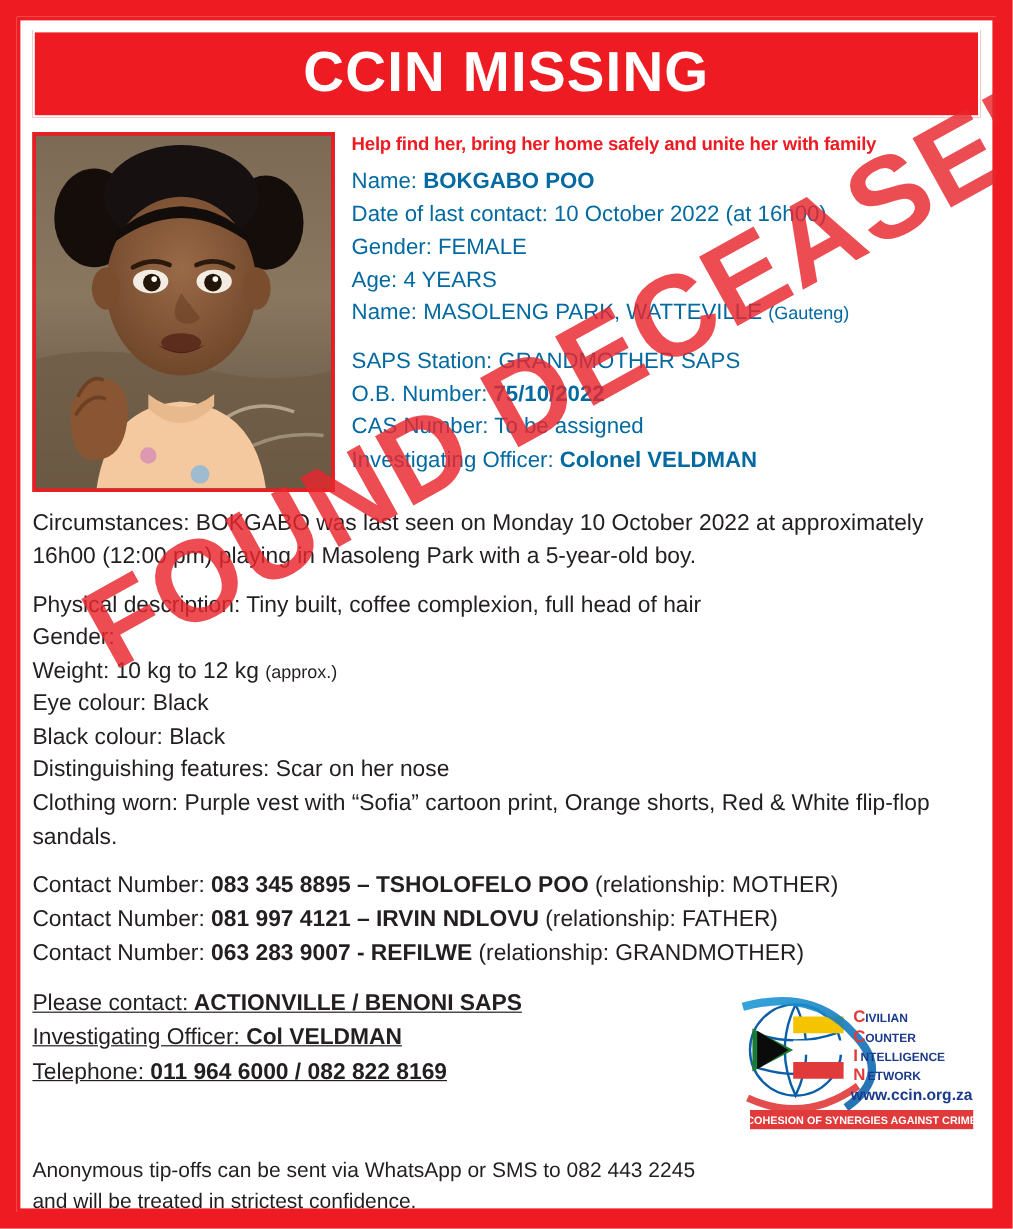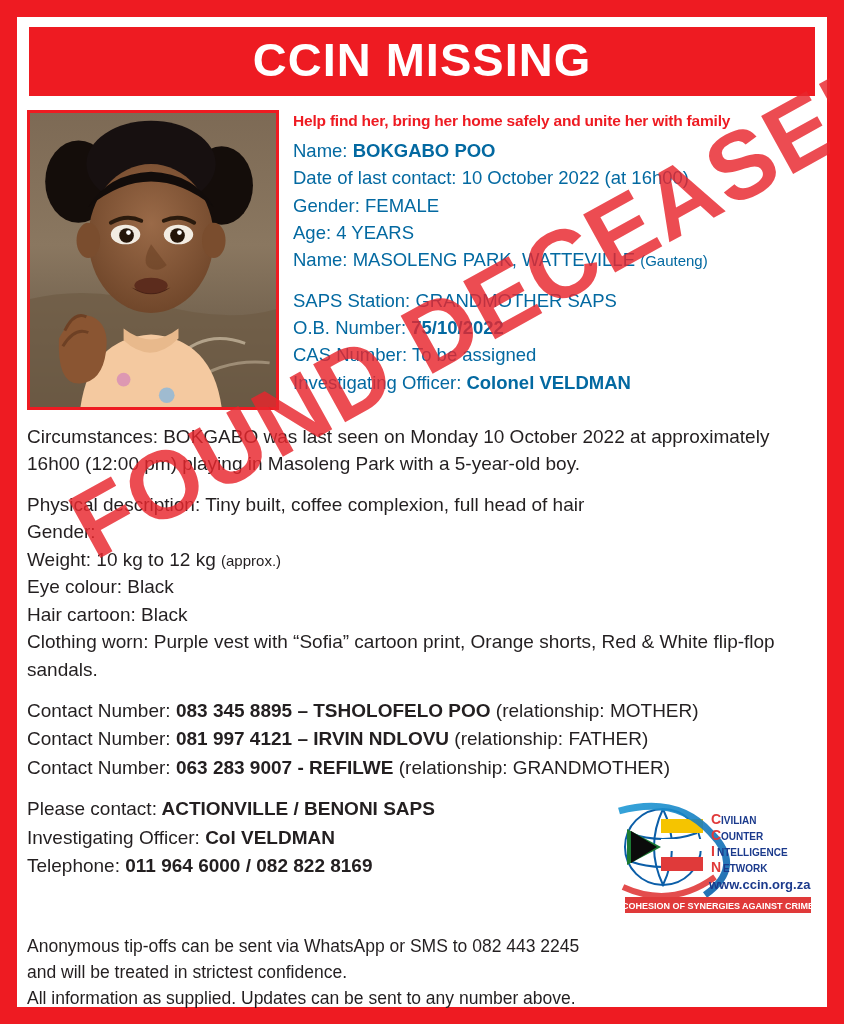--- a/index.html
+++ b/index.html
@@ -85,21 +85,21 @@
   }
   .para { margin-bottom: 13px; }
   .line { line-height: 1.45; }
   .contact-line { font-size: 19px; line-height: 1.5; }
   .bottom-wrap {
     display: flex;
     align-items: flex-start;
     gap: 6px;
     margin-top: 12px;
   }
-  .bottom-left { flex: 1 1 auto; }
+  .bottom-left { flex: 1 1 auto; text-decoration: underline; }
   .logo {
     flex: 0 0 200px;
     width: 200px;
     margin-top: 4px;
   }
   .footer-text {
     font-size: 17.5px;
     color: #231f20;
     line-height: 1.5;
     margin-top: 8px;
@@ -251,21 +251,24 @@
         <span>Gender:</span><span></span>
       </div>
       <div class="line">
         <span>Weight:</span><span> 10 kg to 12 kg</span>
         <span class="small-note">(approx.)</span>
       </div>
       <div class="line">
         <span>Eye colour:</span><span> Black</span>
       </div>
       <div class="line">
-        <span>Hair cartoon:</span><span> Black</span>
+        <span>Black colour:</span><span> Black</span>
+      </div>
+      <div class="line">
+        <span>Distinguishing features:</span><span> Scar on her nose</span>
       </div>
       <div class="line para">
         <span>Clothing worn:</span><span> Purple vest with “Sofia” cartoon print, Orange shorts, Red &amp; White flip-flop sandals.</span>
       </div>
 
       <div class="contact-line">
         <span>Contact Number:</span><b> 083 345 8895 – TSHOLOFELO POO</b><span> (relationship: MOTHER)</span>
       </div>
       <div class="contact-line">
         <span>Contact Number:</span><b> 081 997 4121 – IRVIN NDLOVU</b><span> (relationship: FATHER)</span>

